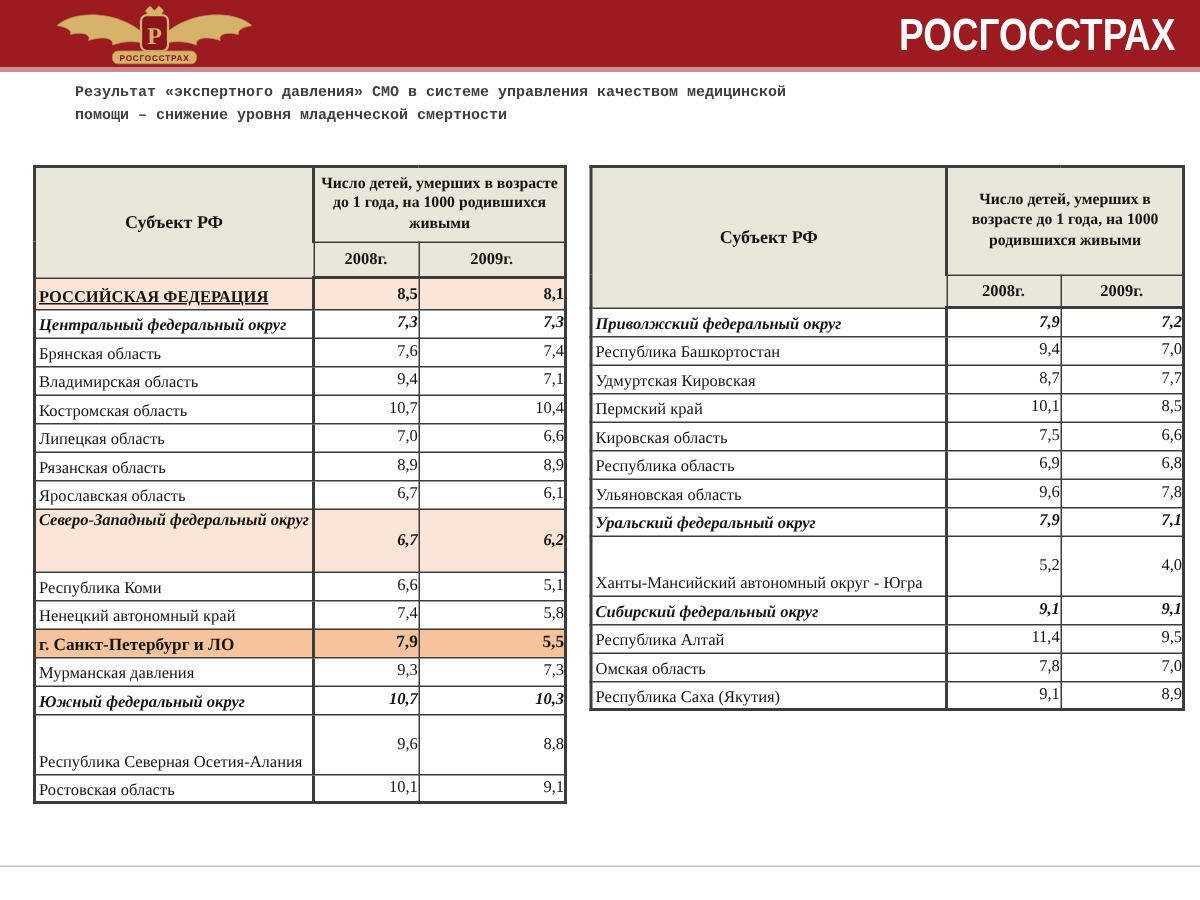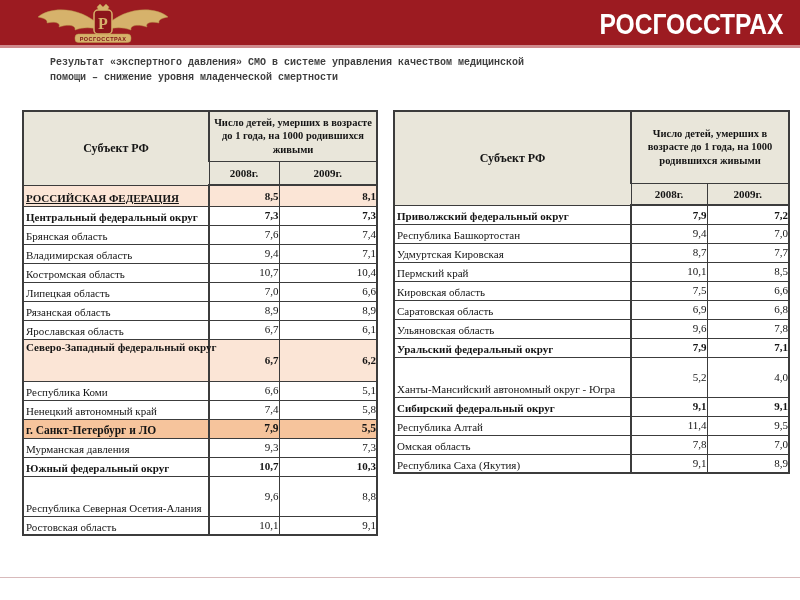--- a/index.html
+++ b/index.html
@@ -46,21 +46,21 @@
   .tbl-right thead tr:first-child{height:72px;}
   .tbl-right .h-year{height:22px;}
 
   .tbl td{font-size:11px;line-height:1.12;}
   .tbl td.name{text-align:left;vertical-align:bottom;padding:1px 1px 1px 2px;white-space:nowrap;height:19px;}
   .tbl td.val{text-align:right;vertical-align:middle;}
   .tbl td.v1{border-left:2px solid var(--border);}
 
   tr.federation td{font-weight:bold;height:21px;}
   tr.federation td.name{font-size:11px;text-decoration:underline;}
-  tr.district td{font-weight:bold;}
+  tr.district td{font-weight:bold;font-style:italic;}
   tr.city td{font-weight:bold;font-size:11.5px;}
   tr.hl-peach{background:var(--peach);}
   tr.hl-orange{background:var(--orange);padding-left:28px;}
   tr.tall td{height:40px;}
   tr.tall-x td{height:42px;}
   td.name.top{vertical-align:top;}
 
   
   .footer-rule{position:absolute;left:0;top:577px;width:800px;height:1px;background:#d8babb;}
   .footer{
@@ -236,21 +236,21 @@
             <td class="name">Пермский край</td>
             <td class="val v1">10,1</td>
             <td class="val">8,5</td>
           </tr>
           <tr>
             <td class="name">Кировская область</td>
             <td class="val v1">7,5</td>
             <td class="val">6,6</td>
           </tr>
           <tr>
-            <td class="name">Саратовская область</td>
+            <td class="name">Республика область</td>
             <td class="val v1">6,9</td>
             <td class="val">6,8</td>
           </tr>
           <tr>
             <td class="name">Ульяновская область</td>
             <td class="val v1">9,6</td>
             <td class="val">7,8</td>
           </tr>
           <tr class="district">
             <td class="name">Уральский федеральный округ</td>

